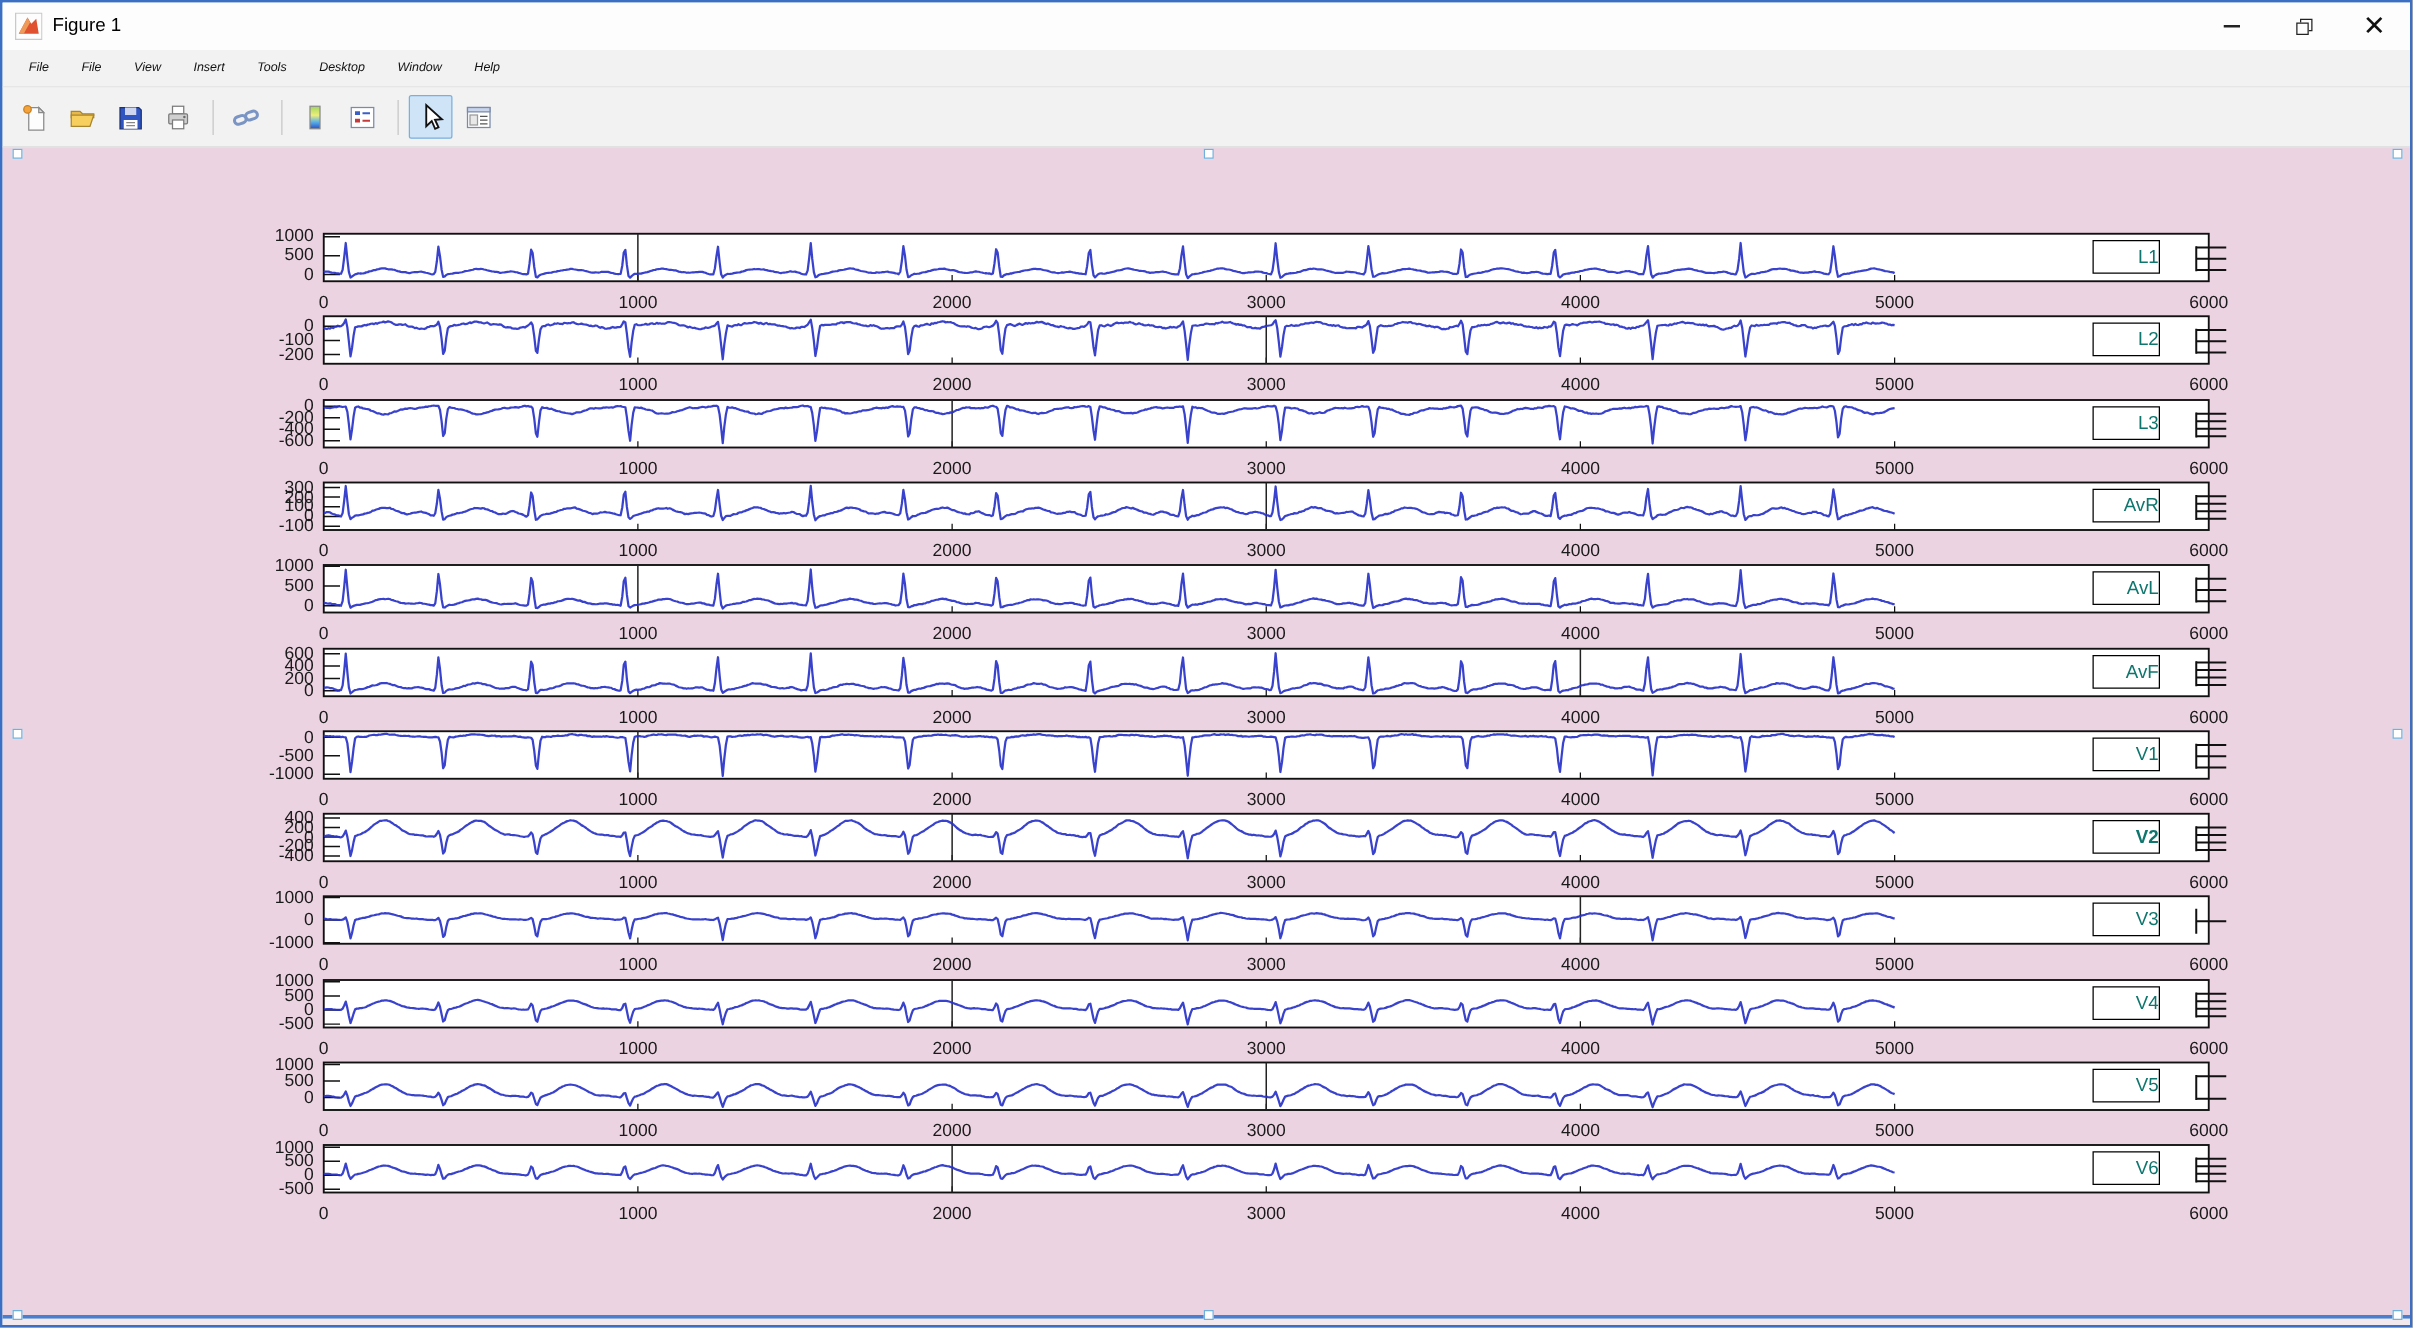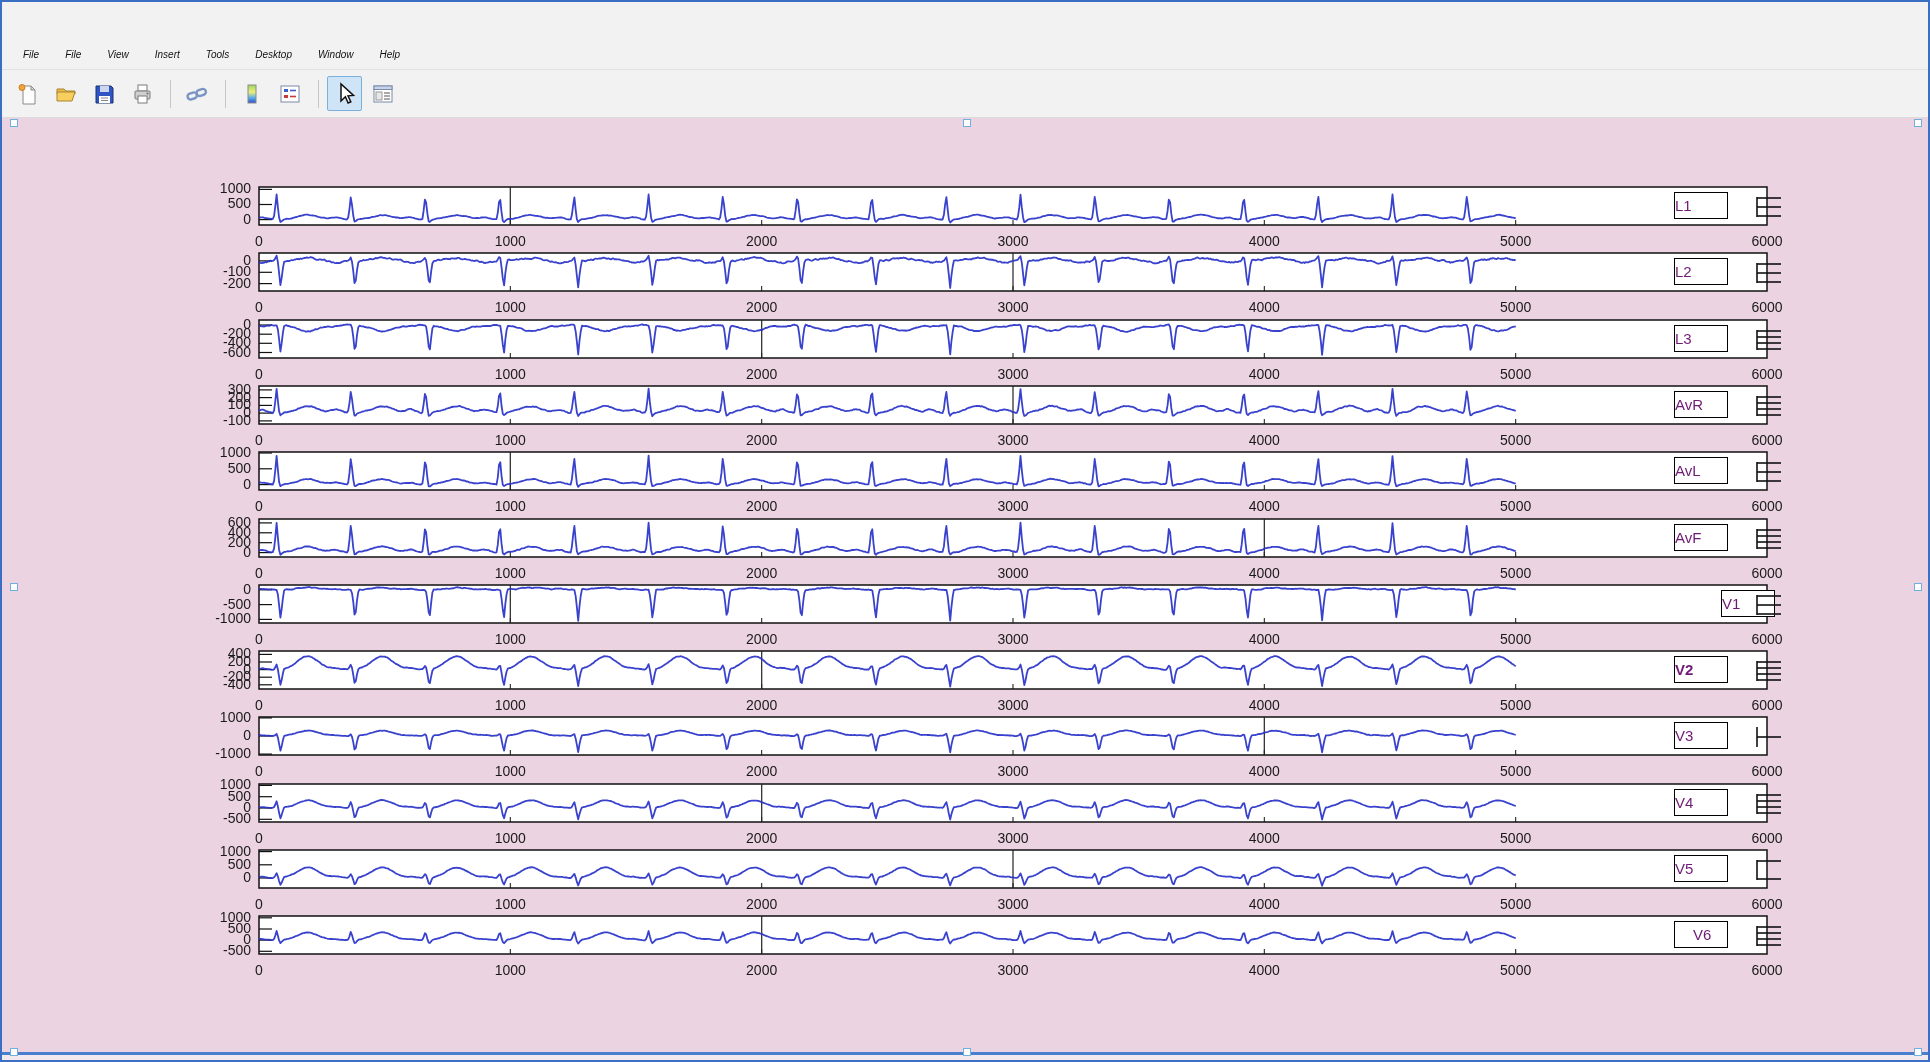--- a/index.html
+++ b/index.html
@@ -29,28 +29,49 @@
   .canvas{position:absolute;left:0;top:116px;right:0;height:934px;background:#ecd3e1;}
   .bottom-line{position:absolute;left:0;right:0;top:1050px;height:3px;background:#4a7fd0;}
   .bottom-strip{position:absolute;left:0;right:0;top:1053px;bottom:0;background:#f2e9ef;}
   .handle{position:absolute;width:8px;height:8px;background:#fff;border:1.5px solid #6fb0dc;box-sizing:border-box;}
   
   #plot-layer{position:absolute;left:0;top:0;width:1930px;height:1062px;pointer-events:none;}
   .trace-svg{position:absolute;pointer-events:auto;}
   .ytick-label{position:absolute;width:62px;text-align:right;font-size:14px;color:#1a1a1a;line-height:15px;pointer-events:none;}
   .xtick-label{position:absolute;width:64px;text-align:center;font-size:14px;color:#1a1a1a;pointer-events:none;}
   .lead-box{position:absolute;width:54px;height:27px;background:#fff;border:1px solid #000;box-sizing:border-box;
-            text-align:left;line-height:25px;font-size:15px;color:#701a75;pointer-events:auto;}
+            text-align:right;line-height:25px;font-size:15px;color:#0f766e;pointer-events:auto;}
   .glyph-svg{position:absolute;pointer-events:auto;}
 </style>
 </head>
 <body>
 
 <div id="root">
 
+  <div class="titlebar">
+    <span class="app-icon">
+      <svg width="22" height="22" viewBox="0 0 22 22">
+        <rect x="0.5" y="0.5" width="21" height="21" fill="#fdfdfd" stroke="#c9c9c9"></rect>
+        <path d="M3 17 L10 4 L13 9 L17 5 L19 17 Z" fill="#df512f"></path>
+        <path d="M3 17 L10 4 L12 8 L7 17 Z" fill="#f09a5a"></path>
+      </svg>
+    </span>
+    <span class="wtitle">Figure 1</span>
+    <div class="winbtns">
+      <div class="wbtn">
+          <div class="min-glyph"></div>
+        </div>
+      <div class="wbtn">
+          <div class="restore-glyph"></div>
+        </div>
+      <div class="wbtn">
+          <span class="close-glyph">✕</span>
+        </div>
+    </div>
+  </div>
 
   <div class="menubar" id="menubar"><span class="menu-item">File</span><span class="menu-item">File</span><span class="menu-item">View</span><span class="menu-item">Insert</span><span class="menu-item">Tools</span><span class="menu-item">Desktop</span><span class="menu-item">Window</span><span class="menu-item">Help</span></div>
   <div class="toolbar" id="toolbar">
       <div class="tbtn">
         <svg width="24" height="24" viewBox="0 0 24 24">
           <path d="M7 4h8l4 4v14H7z" fill="#fdfdfd" stroke="#8a8a8a"></path>
           <path d="M15 4l4 4h-4z" fill="#dcdcdc" stroke="#8a8a8a"></path>
           <circle cx="6" cy="5.5" r="3" fill="#f2a33c" stroke="#c87f1e"></circle>
         </svg>
       </div>
@@ -339,21 +360,21 @@
       <div class="ytick-label" style="left: 187px; top: 579.75px;">0</div>
       <div class="ytick-label" style="left: 187px; top: 594.594px;">-500</div>
       <div class="ytick-label" style="left: 187px; top: 609.438px;">-1000</div>
       <div class="xtick-label" style="left: 225px; top: 629px;">0</div>
       <div class="xtick-label" style="left: 476.333px; top: 629px;">1000</div>
       <div class="xtick-label" style="left: 727.667px; top: 629px;">2000</div>
       <div class="xtick-label" style="left: 979px; top: 629px;">3000</div>
       <div class="xtick-label" style="left: 1230.33px; top: 629px;">4000</div>
       <div class="xtick-label" style="left: 1481.67px; top: 629px;">5000</div>
       <div class="xtick-label" style="left: 1733px; top: 629px;">6000</div>
-      <div class="lead-box" style="left: 1672px; top: 588px; margin-left: 47px;">V1</div>
+      <div class="lead-box" style="left: 1672px; top: 588px;">V1</div>
       <svg class="glyph-svg" width="30" height="24" style="left: 1752px; top: 591px;">
         <line x1="3" y1="2" x2="3" y2="22" stroke="#111" stroke-width="1.6"></line>
         <line x1="3" y1="3" x2="27" y2="3" stroke="#111" stroke-width="1.6"></line>
         <line x1="3" y1="12" x2="27" y2="12" stroke="#111" stroke-width="1.6"></line>
         <line x1="3" y1="21" x2="27" y2="21" stroke="#111" stroke-width="1.6"></line>
       </svg>
       <svg class="trace-svg" width="1512" height="42" style="left: 255px; top: 647px;">
         <rect x="2" y="2" width="1508" height="38" fill="#ffffff" stroke="#111111" stroke-width="1.5"></rect>
         <line x1="2" y1="5.4" x2="15" y2="5.4" stroke="#111" stroke-width="1.2"></line>
         <line x1="2" y1="13.0" x2="15" y2="13.0" stroke="#111" stroke-width="1.2"></line>

